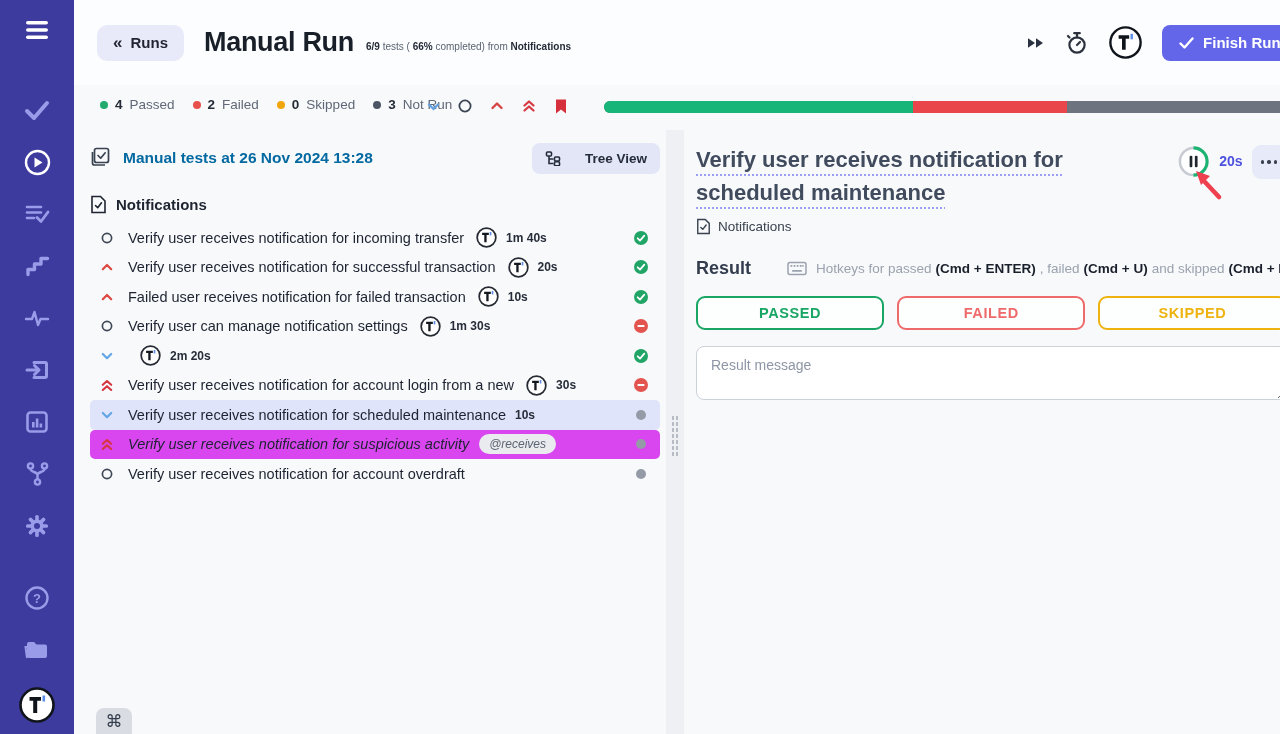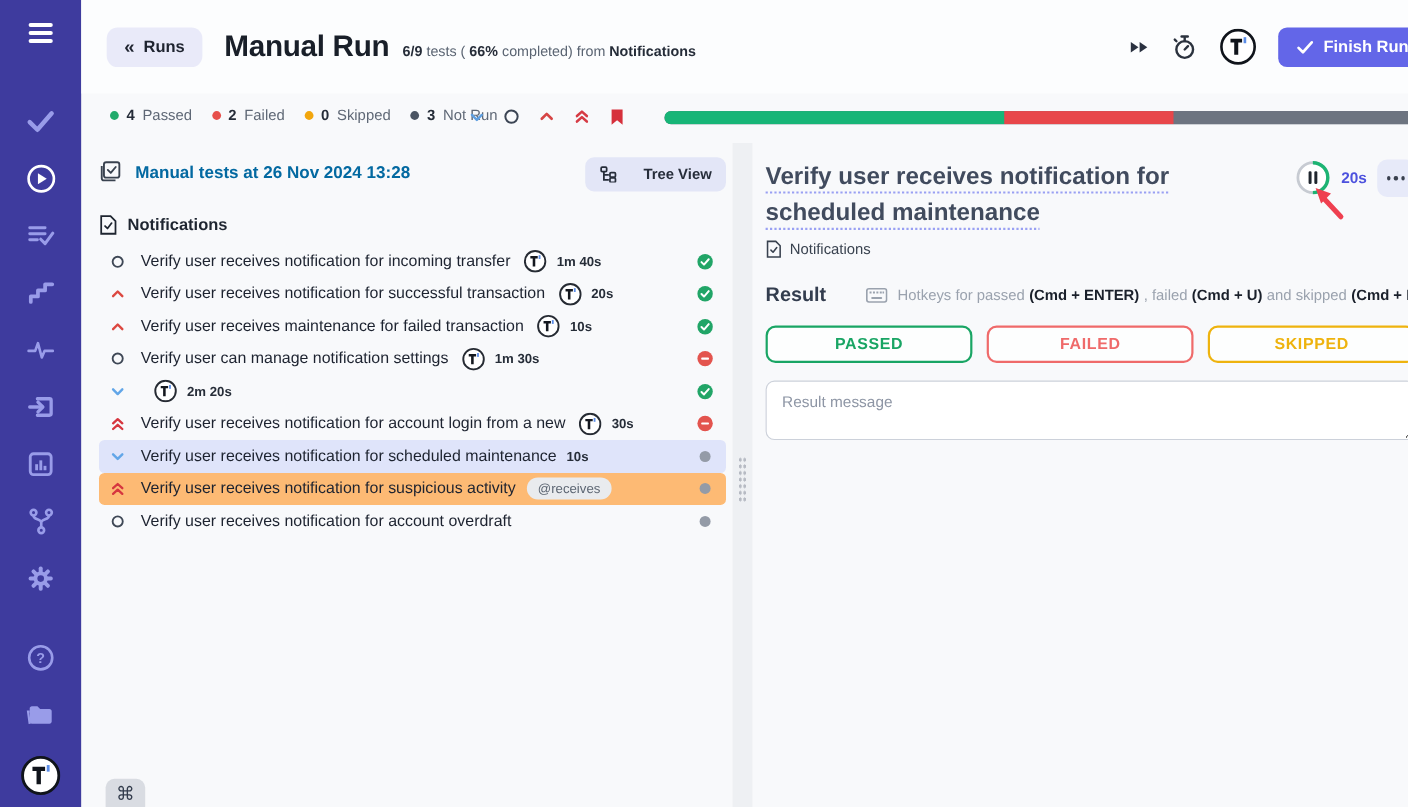--- a/index.html
+++ b/index.html
@@ -14,21 +14,21 @@
   .sb-gap { height:24px; }
   .sb-spacer { flex:1; }
 
   
   .main { flex:1; position:relative; display:flex; flex-direction:column; background:#f8f9fb; }
 
   .topbar { height:85px; background:#fcfdfe; display:flex; align-items:center; padding:0 23px; flex-shrink:0; }
   .runs-btn { display:flex; align-items:center; gap:8px; background:#e9eaf9; border:none; border-radius:10px; height:36px; padding:0 16px; font-family:inherit; font-size:15px; font-weight:700; color:#1f2430; cursor:pointer; }
   .runs-btn .chev { font-size:17px; font-weight:700; }
   .page-title { font-size:27px; font-weight:800; color:#191f29; margin-left:20px; letter-spacing:-0.3px; }
-  .subtitle { margin-left:12px; font-size:13px; color:#5a6472; margin-top:7px; }
+  .subtitle { margin-left:12px; font-size:10px; color:#5a6472; margin-top:7px; }
   .subtitle b { color:#252c38; }
   .topbar-right { margin-left:auto; display:flex; align-items:center; gap:20px; }
   .icon-btn { background:none; border:none; cursor:pointer; display:flex; align-items:center; justify-content:center; padding:0; }
   .logo-badge { width:33px; height:33px; }
   .finish-btn { display:flex; align-items:center; gap:9px; background:#6366e8; color:#fff; border:none; border-radius:8px; height:36px; padding:0 17px; font-family:inherit; font-size:15px; font-weight:700; cursor:pointer; }
 
   
   .statusrow { position:relative; height:45px; flex-shrink:0; }
   .stats { position:absolute; left:26px; top:12px; display:flex; gap:18px; font-size:13.5px; align-items:center; }
   .stat { display:flex; align-items:center; gap:7px; }
@@ -43,21 +43,21 @@
   
   .content { flex:1; display:flex; min-height:0; }
   .list-panel { width:592px; flex-shrink:0; padding:8px 6px 0 16px; }
   .list-head { display:flex; align-items:center; height:36px; margin-top:2px; }
   .list-head .lh-title { margin-left:12px; font-size:15.5px; font-weight:600; color:#0369a1; }
   .treeview-btn { margin-left:auto; display:flex; align-items:center; gap:24px; background:#e3e6f7; border:none; border-radius:8px; height:31px; padding:0 13px; font-family:inherit; font-size:13.5px; font-weight:600; color:#262d3a; cursor:pointer; }
   .group-head { display:flex; align-items:center; gap:9px; height:30px; margin-top:13px; font-size:15px; font-weight:700; color:#1e2530; }
   #test-list { margin-top:4px; }
   .trow { display:flex; align-items:center; height:29.5px; padding:0 11px 0 10px; border-radius:5px; font-size:14.5px; color:#1d2330; cursor:pointer; }
   .trow.sel { background:#dfe4fa; }
-  .trow.hov { background:#fdba74; }
+  .trow.hov { background:#d946ef;font-style:italic; }
   .trow .pri { width:15px; height:15px; margin-right:13px; flex-shrink:0; display:flex; align-items:center; }
   .trow .ttl { font-weight:500; white-space:nowrap; }
   .trow .tlogo { margin-left:12px; width:21px; height:21px; flex-shrink:0; }
   .trow .dur { margin-left:9px; font-size:12px; font-weight:700; color:#262d38; white-space:nowrap; }
   .trow .tag { margin-left:10px; font-size:12px; color:#5c6572; background:#e9ebee; border-radius:10px; padding:3px 10px; }
   .trow .st { margin-left:auto; width:17px; height:17px; display:flex; align-items:center; justify-content:center; }
 
   .divider { width:18px; background:#eef0f3; position:relative; flex-shrink:0; }
   .divider .grip { position:absolute; left:5px; top:285px; width:8px; height:42px;
     background-image:radial-gradient(#b6bac3 1.1px, transparent 1.3px); background-size:4px 6px; }
@@ -382,21 +382,21 @@
                   <path d="M4.7 8.3 L7 10.6 L11.3 5.7" fill="none" stroke="#fff" stroke-width="1.8" stroke-linecap="round" stroke-linejoin="round"></path>
                 </svg>
               </span>
             </div>
             <div class="trow">
               <span class="pri">
                 <svg width="14" height="14" viewBox="0 0 14 14">
                   <path d="M2.8 9.2 L7 5 L11.2 9.2" fill="none" stroke="#dc4840" stroke-width="2.2" stroke-linecap="round" stroke-linejoin="round"></path>
                 </svg>
               </span>
-              <span class="ttl">Verify user receives maintenance for failed transaction</span>
+              <span class="ttl">Failed user receives notification for failed transaction</span>
               <span class="tlogo"><svg width="21" height="21" viewBox="0 0 36 36">
                   <circle cx="18" cy="18" r="16" fill="#fff" stroke="#262b33" stroke-width="3"></circle>
                   <path d="M10.5 10 L22 10 L22 13.8 L18.2 13.8 L18.2 26 L14.2 26 L14.2 13.8 L10.5 13.8 Z" fill="#14181f"></path>
                   <rect x="23.5" y="8.5" width="2.8" height="6" fill="#5b8de8"></rect>
                 </svg></span>
               <span class="dur">10s</span>
               <span class="st">
                 <svg width="16" height="16" viewBox="0 0 16 16">
                   <circle cx="8" cy="8" r="7" fill="#21a567"></circle>
                   <path d="M4.7 8.3 L7 10.6 L11.3 5.7" fill="none" stroke="#fff" stroke-width="1.8" stroke-linecap="round" stroke-linejoin="round"></path>

